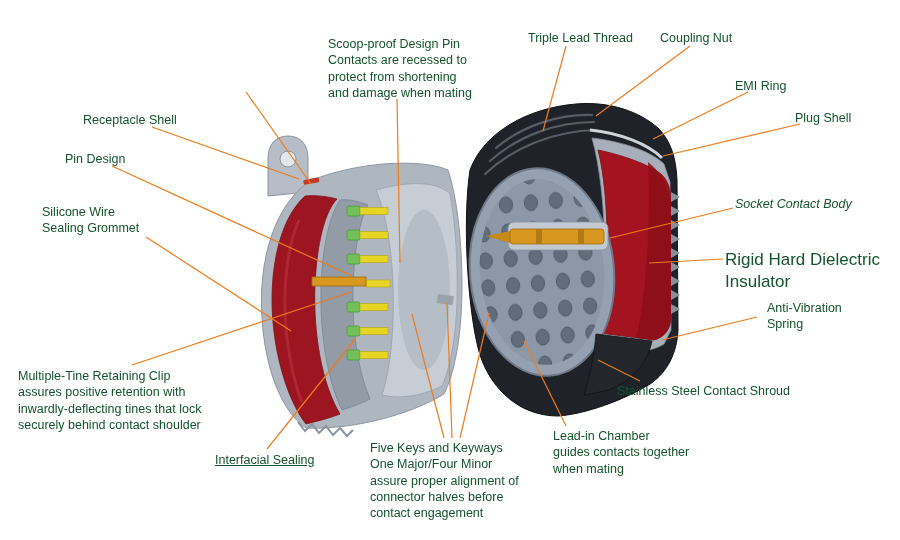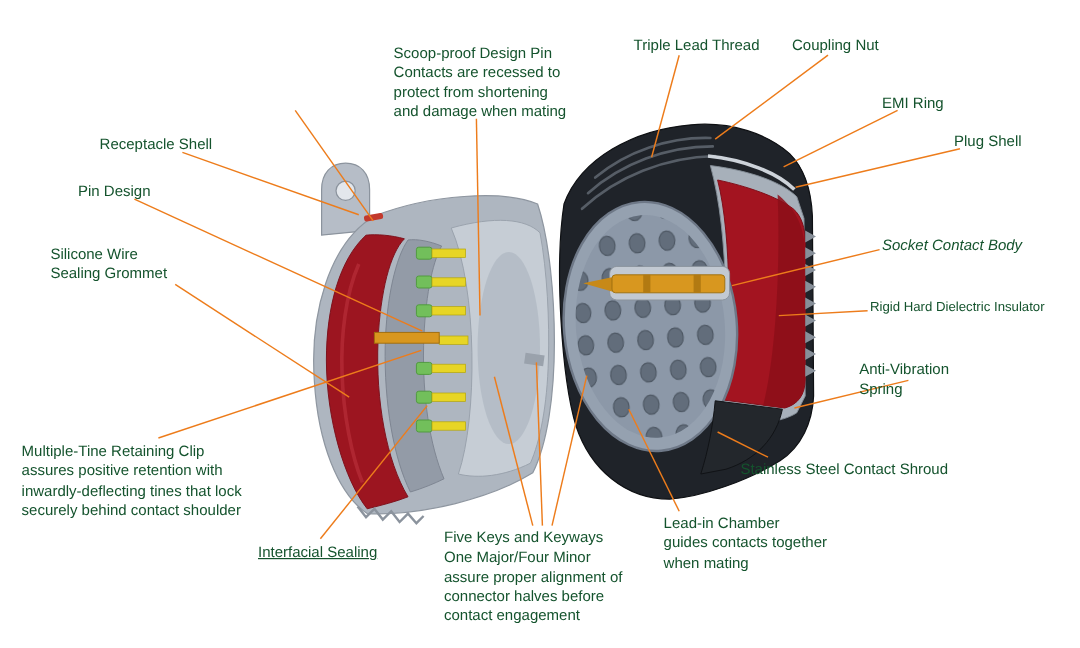--- a/index.html
+++ b/index.html
@@ -5,21 +5,21 @@
   html,body { margin:0; padding:0; background:#ffffff; }
   #canvas {
     position:relative; width:900px; height:540px; background:#ffffff;
     font-family:"Liberation Sans", sans-serif; overflow:hidden;
   }
   #art { position:absolute; left:0; top:0; }
   .label {
     position:absolute; font-size:12.5px; line-height:1.3; color:#14532d;
     white-space:pre-line;
   }
-  .label.small { font-size:11px; }
+  .label.small { font-size:17px; }
   .leaders line { stroke-width:1.2; }
 </style>
 </head>
 <body>
 
 <div id="canvas">
 
   <svg id="art" width="900" height="540" viewBox="0 0 900 540">
     <defs>
       <pattern id="holePattern" width="25" height="27" patternUnits="userSpaceOnUse">
@@ -135,19 +135,19 @@
 One Major/Four Minor
 assure proper alignment of
 connector halves before
 contact engagement</div>
   <div class="label" style="left:510px; top:30px;margin-left:18px;">Triple Lead Thread</div>
   <div class="label" style="left:660px; top:30px;">Coupling Nut</div>
   <div class="label" style="left:735px; top:78px;">EMI Ring</div>
   <div class="label" style="left:795px; top:110px;">Plug Shell</div>
   <div class="label" style="left:735px; top:196px;font-style:italic;">Socket Contact Body</div>
   <div class="label small" style="left:725px; top:249px;">Rigid Hard Dielectric Insulator</div>
-  <div class="label" style="left:716px; top:300px;">Anti-Vibration
+  <div class="label" style="left:767px; top:300px;">Anti-Vibration
 Spring</div>
   <div class="label" style="left:617px; top:383px;">Stainless Steel Contact Shroud</div>
   <div class="label" style="left:553px; top:428px;">Lead-in Chamber
 guides contacts together
 when mating</div>
 </div>
 
 </body></html>

